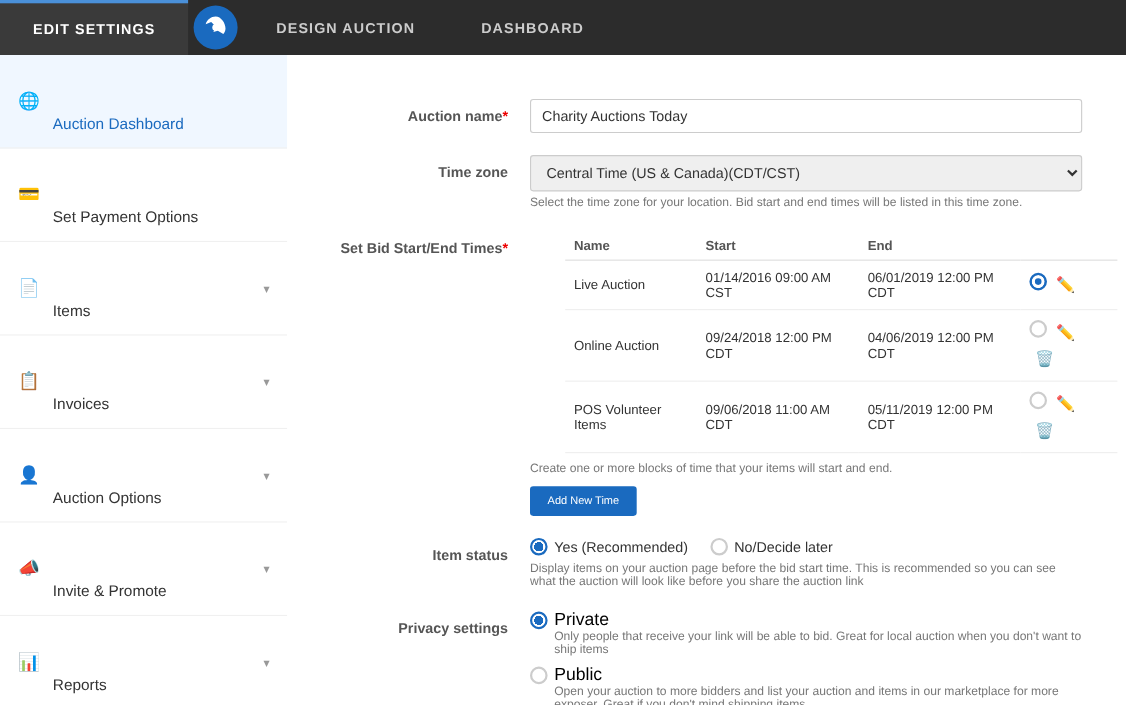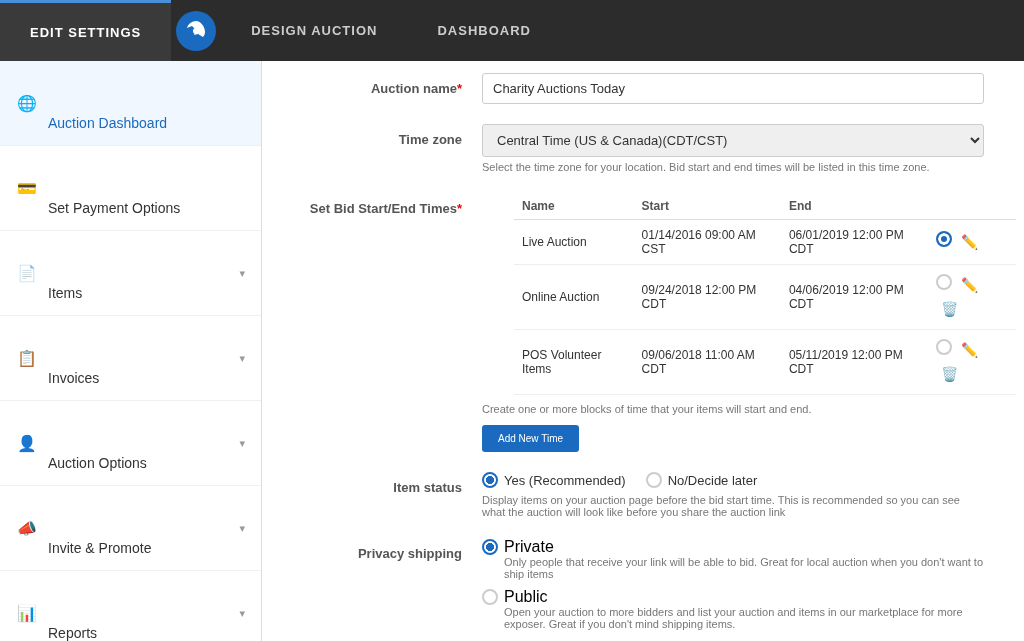--- a/index.html
+++ b/index.html
@@ -2,21 +2,21 @@
 <html><head>
   <meta charset="utf-8">
   <style>
     * { box-sizing: border-box; margin: 0; padding: 0; }
     body { font-family: Arial, sans-serif; font-size: 13px; background: #f5f5f5; width: 1024px; height: 641px; overflow: hidden; }
 
     
     .top-nav {
       display: flex;
       background: #2c2c2c;
-      height: 61px;
+      height: 50px;
       align-items: center;
     }
     .nav-tab {
       padding: 0 30px;
       height: 100%;
       display: flex;
       align-items: center;
       color: #ccc;
       font-size: 13px;
       font-weight: bold;
@@ -75,21 +75,21 @@
     }
     .sidebar-item.active .icon { color: #1a6abf; }
     .sidebar-item .label { flex: 1; font-weight: 500; margin-top: 40px; }
     .sidebar-item .chevron { color: #999; font-size: 11px; }
 
     
     .content {
       flex: 1;
       overflow-y: auto;
       background: #fff;
-      padding: 12px 40px;
+      padding: 40px 40px;
     }
 
     .form-row {
       display: flex;
       margin-bottom: 20px;
       align-items: flex-start;
     }
     .form-label {
       width: 180px;
       text-align: right;
@@ -335,21 +335,21 @@
           <div class="radio-option">
             <span class="radio-dot"></span>
             <span class="radio-label">No/Decide later</span>
           </div>
         </div>
         <div class="field-hint">Display items on your auction page before the bid start time. This is recommended so you can see what the auction will look like before you share the auction link</div>
       </div>
     </div>
 
     <div class="form-row">
-      <div class="form-label">Privacy shipping</div>
+      <div class="form-label">Privacy settings</div>
       <div class="form-field">
         <div class="privacy-option">
           <div class="radio-option">
             <span class="radio-dot selected"></span>
             <span class="privacy-label">Private</span>
           </div>
           <div class="privacy-hint">Only people that receive your link will be able to bid. Great for local auction when you don't want to ship items</div>
         </div>
         <div class="privacy-option" style="margin-top:8px;">
           <div class="radio-option">

